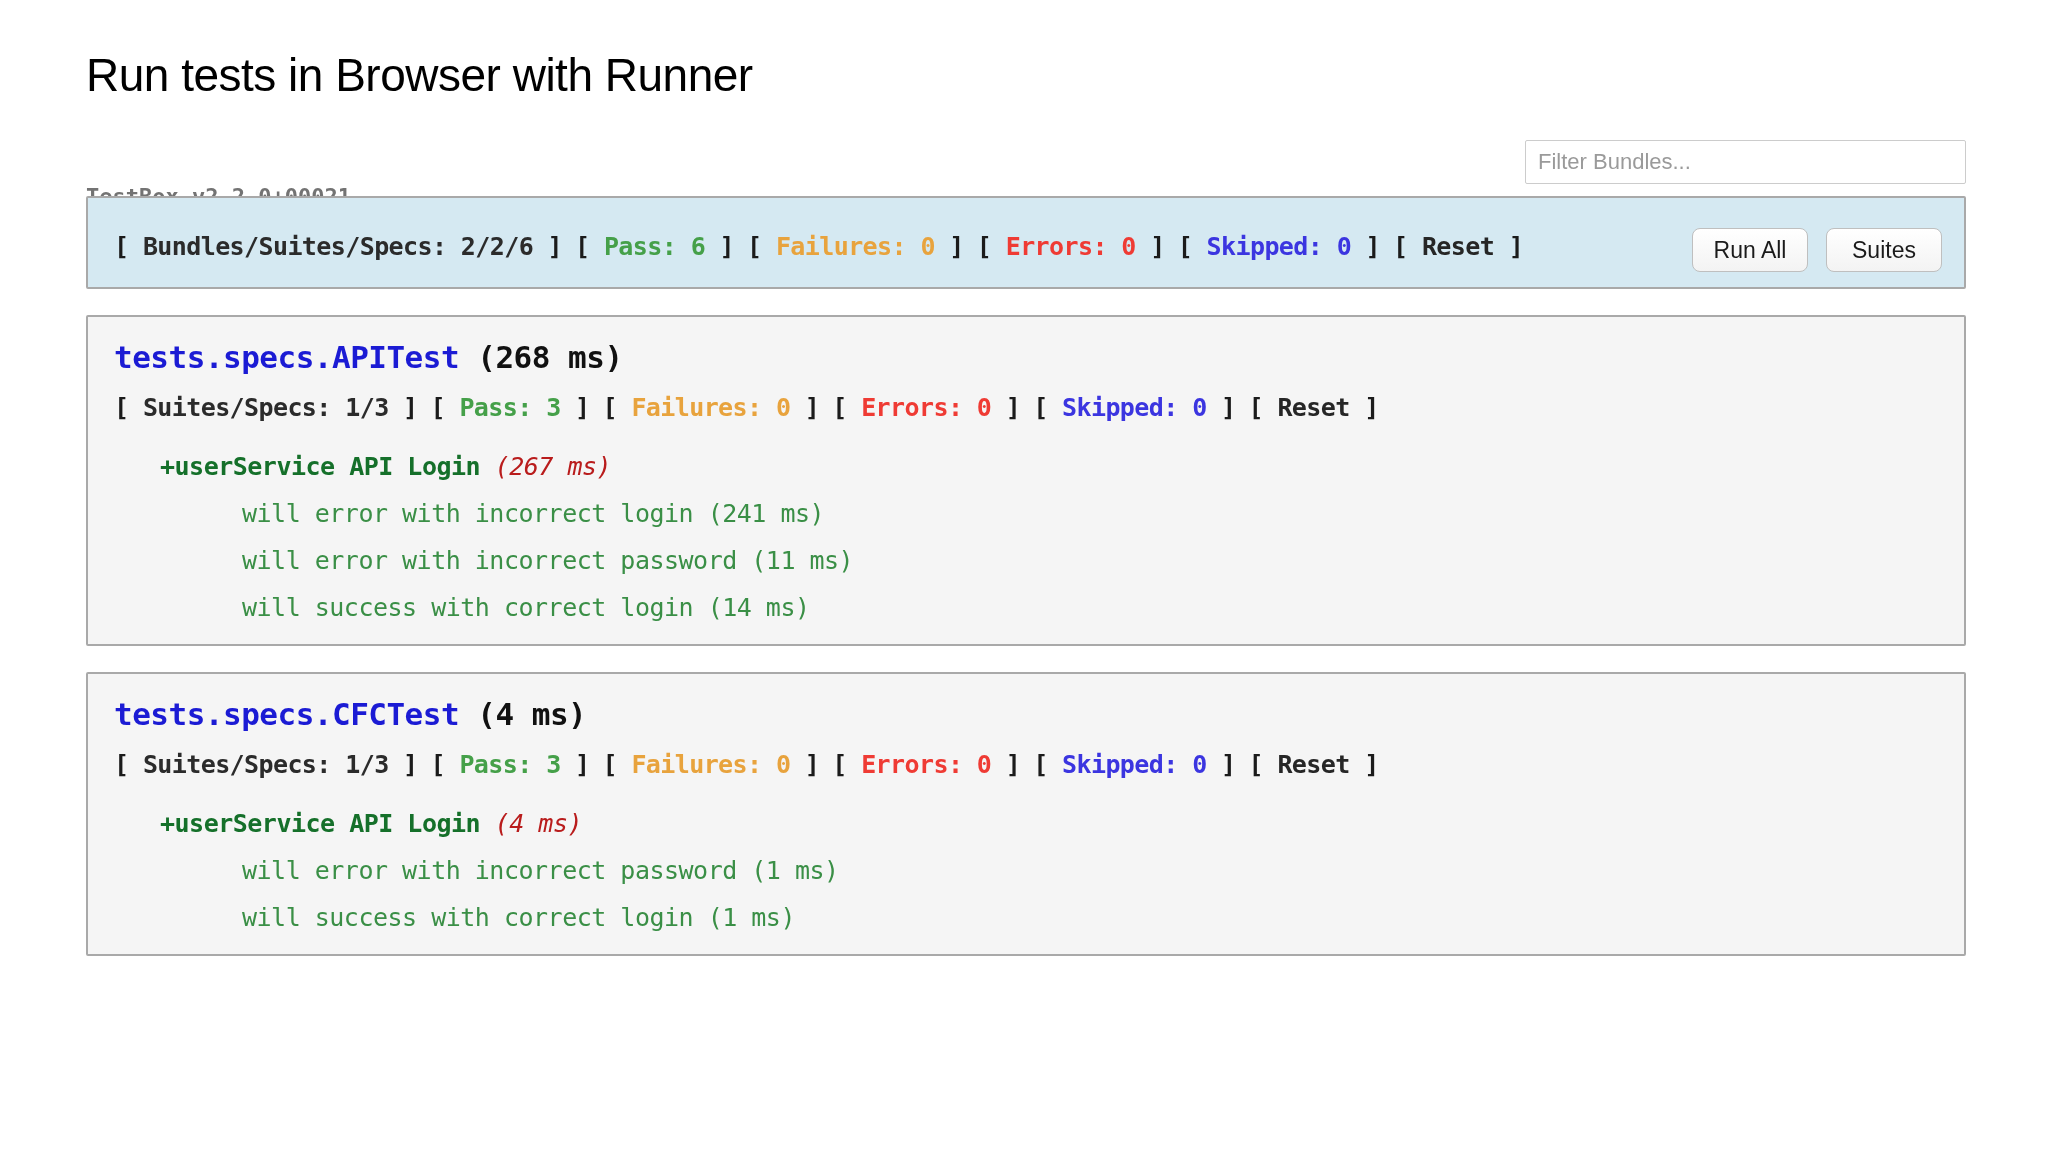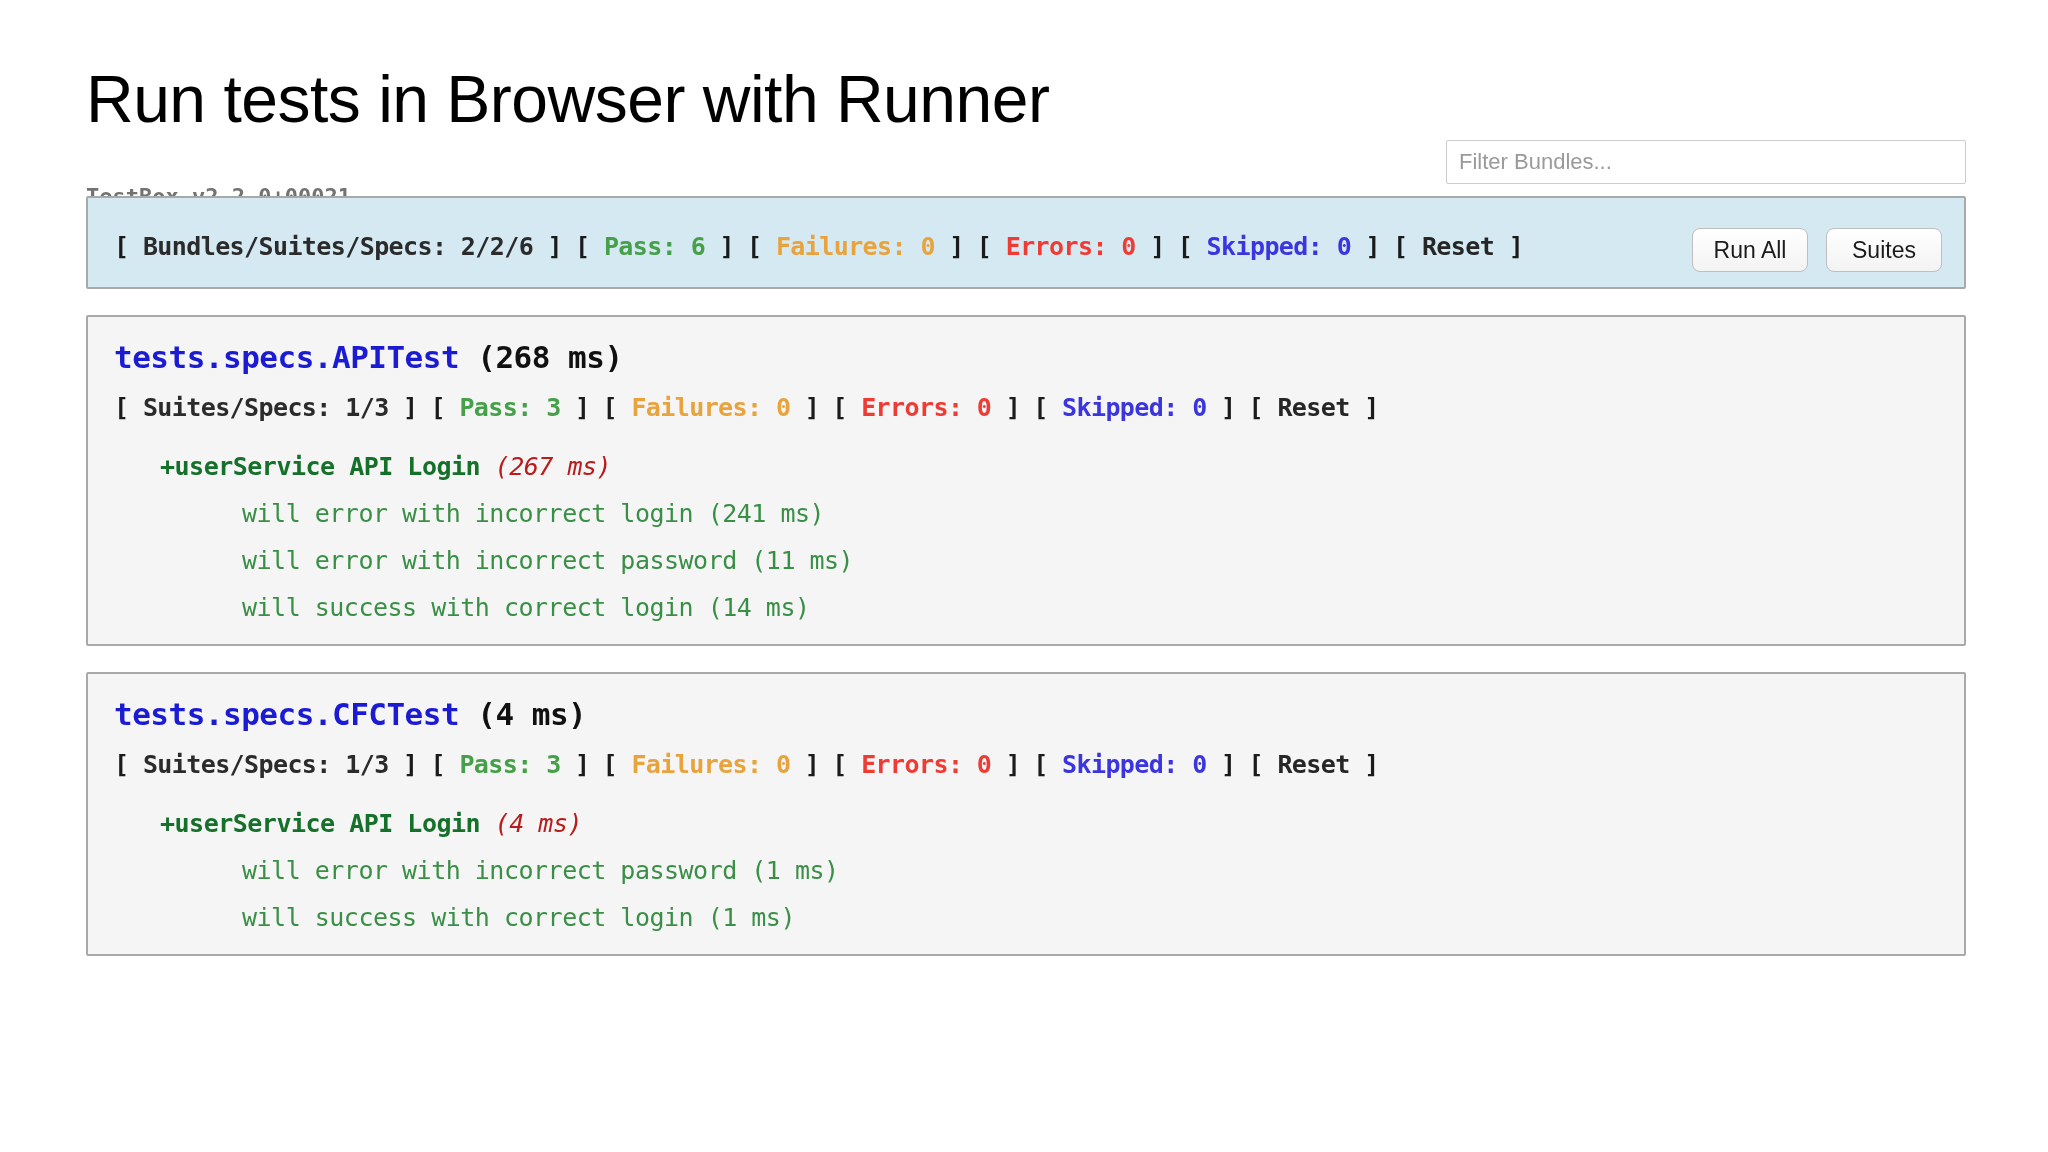--- a/index.html
+++ b/index.html
@@ -23,21 +23,21 @@
     background: #ffffff;
     box-sizing: border-box;
   }
 
   
   .slide-title {
     position: absolute;
     left: 86px;
     top: 18px;
     font-family: "Liberation Sans", sans-serif;
-    font-size: 66px;
+    font-size: 46px;
     font-weight: 400;
     letter-spacing: -0.5px;
     color: #000000;
     white-space: nowrap;
     line-height: 1.15;
   }
 
   
   .runner {
     position: absolute;
@@ -61,21 +61,21 @@
     color: #737373;
     letter-spacing: 0px;
     white-space: nowrap;
     margin-top: 36px;
   }
 
   .filter-input {
     position: absolute;
     right: 0;
     top: 0;
-    width: 520px;
+    width: 441px;
     height: 44px;
     box-sizing: border-box;
     border: 1px solid #cccccc;
     border-radius: 2px;
     background: #ffffff;
     padding: 0 12px;
     font-family: "Liberation Sans", sans-serif;
     font-size: 22px;
     color: #555555;
     outline: none;

